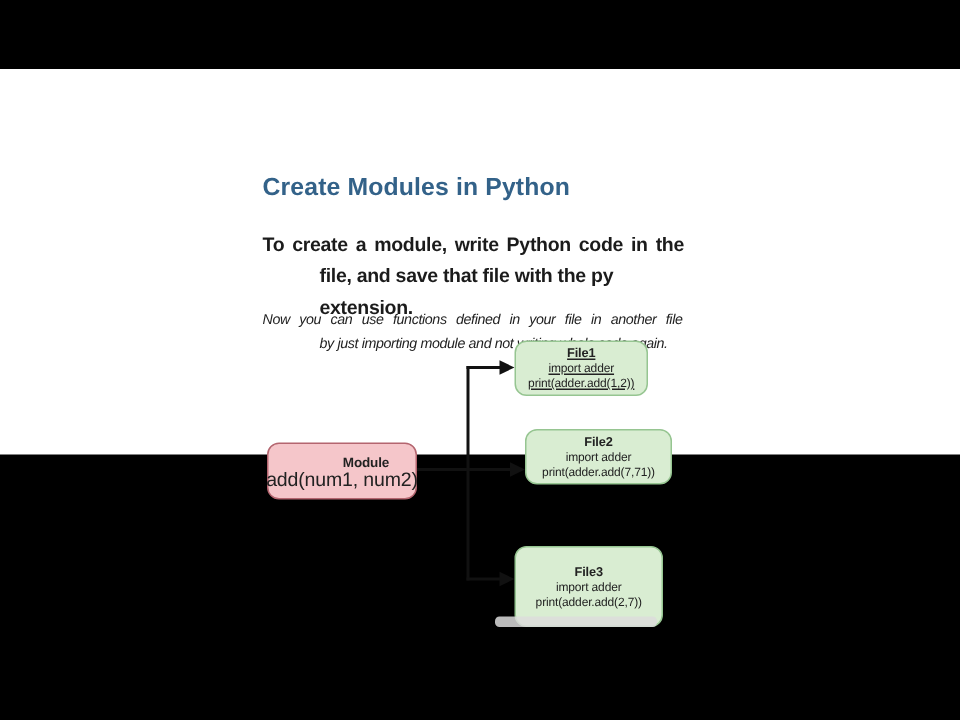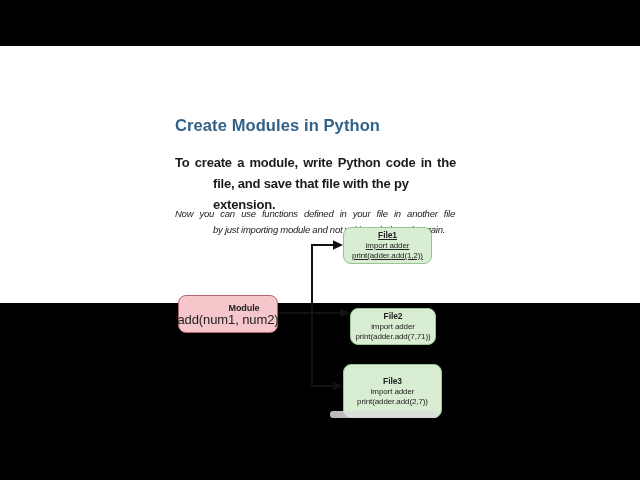--- a/index.html
+++ b/index.html
@@ -108,21 +108,21 @@
     width: 100px;
     height: 38px;
     background: var(--module-fill, #f5c6ca);
     border: 1.5px solid var(--module-border, #b4656f);
   }
   .file-box {
     background: var(--file-fill, #d9edd2);
     border: 1.5px solid var(--file-border, #96c591);
   }
   .file-box.file1 { left: 343px; top: 227px; width: 89px; height: 37px; text-decoration: underline; }
-  .file-box.file2 { left: 350px; top: 308px; width: 86px; height: 37px; }
+  .file-box.file2 { left: 350px; top: 286px; width: 98px; height: 37px; }
   .file-box.file3 { left: 343px; top: 364px; width: 99px; height: 54px; }
   .box-title {
     font-size: 8.5px;
     font-weight: bold;
     line-height: 11px;
     letter-spacing: -0.1px;
   }
   .module-box .box-title { font-size: 9px; margin-left: 32px; }
   .box-line {
     font-size: 8px;

